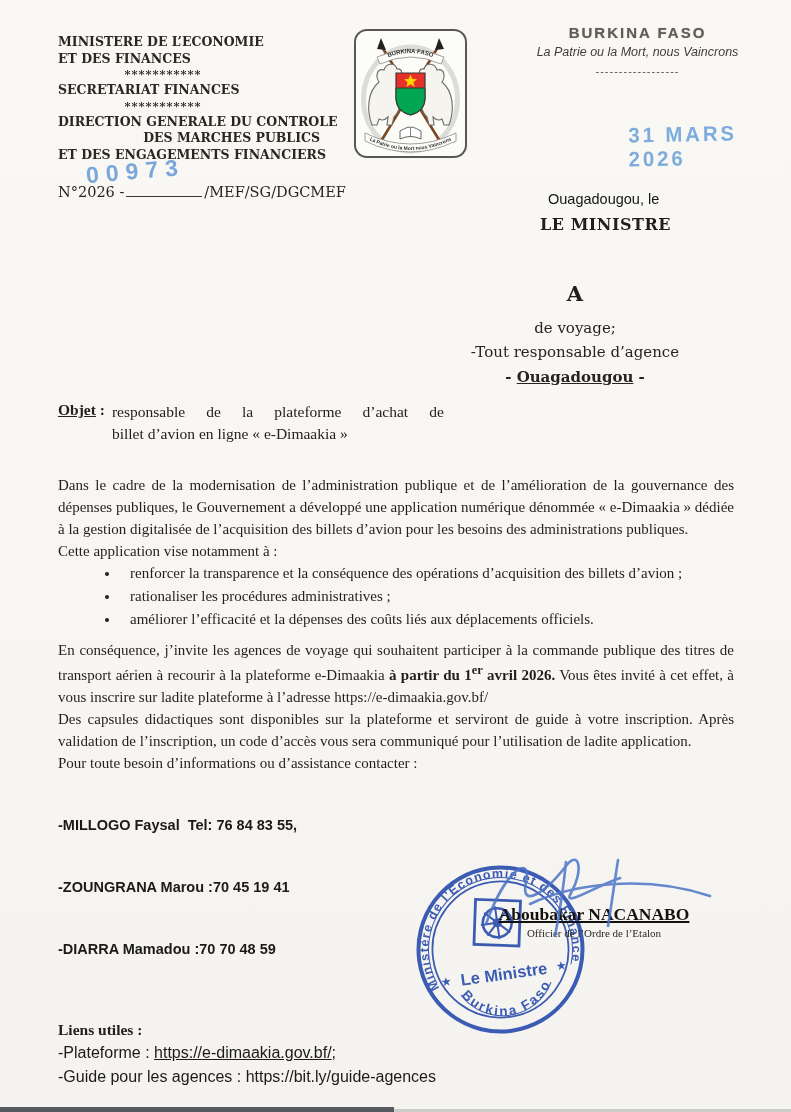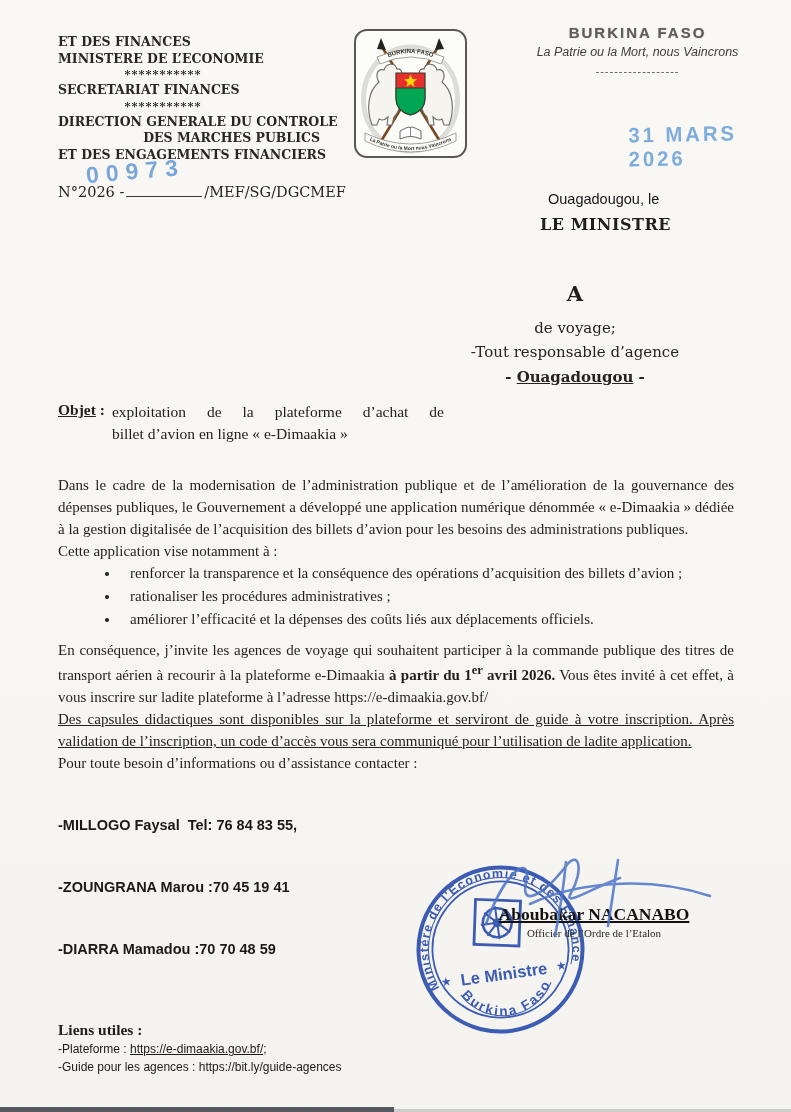--- a/index.html
+++ b/index.html
@@ -55,49 +55,49 @@
   
   .bodycol{position:absolute;left:58px;top:474px;width:676px;font-size:15px;
     line-height:1.47;text-align:justify;color:#221f1b;}
   .bodycol p{margin:0;}
   .p1{margin-bottom:18px;}
   .p2{margin-bottom:8px;}
   ul.goals{margin:0 0 8px 0;padding-left:62px;}
   ul.goals li{line-height:1.53;padding-left:10px;}
   .p3{margin-bottom:10px;}
   .p4{margin-bottom:10px;}
-  .p5{margin-bottom:4px;text-decoration:underline;}
+  .p5{margin-bottom:4px;}
   .p6{margin-bottom:2px;}
   .b{font-weight:bold;}
   .contacts{font-family:"Liberation Sans",sans-serif;font-weight:bold;font-size:14.5px;
     line-height:1.42;white-space:pre-wrap;text-align:left;color:#1b1a18;}
   
   .links{margin-top:18px;text-align:left;}
   .links-heading{font-weight:bold;font-size:15.5px;font-family:"Liberation Serif",serif;}
-  .links-line{font-family:"Liberation Sans",sans-serif;font-size:12px;line-height:1.45;color:#1c1b19;}
+  .links-line{font-family:"Liberation Sans",sans-serif;font-size:16px;line-height:1.45;color:#1c1b19;}
   .link-url{text-decoration:underline;}
   
   .stamp{position:absolute;left:412px;top:861px;width:177px;height:177px;z-index:5;opacity:.92;}
   .signature{position:absolute;left:468px;top:846px;width:265px;height:105px;z-index:7;}
   .signblock{position:absolute;left:478px;top:904px;width:232px;text-align:center;z-index:6;}
   .sign-name{font-family:"Liberation Serif",serif;font-weight:bold;font-size:17.5px;
     color:#141210;text-decoration:underline;text-decoration-thickness:1.8px;white-space:nowrap;}
   .sign-title{font-size:11px;color:#2a2825;margin-top:2px;}
   
   .edge-light{position:absolute;left:0;bottom:0;width:100%;height:3px;background:#c9ccc8;}
   .edge-dark{position:absolute;left:0;bottom:0;width:394px;height:5px;background:#555a61;}
 </style>
 </head>
 <body>
 
 <div class="page">
 
   <div class="ministry">
+    <div>MINISTERE DE L’ECONOMIE</div>
     <div>ET DES FINANCES</div>
-    <div>MINISTERE DE L’ECONOMIE</div>
     <div class="stars">***********</div>
     <div>SECRETARIAT FINANCES</div>
     <div class="stars">***********</div>
     <div>DIRECTION GENERALE DU CONTROLE</div>
     <div class="ctr">DES MARCHES PUBLICS</div>
     <div>ET DES ENGAGEMENTS FINANCIERS</div>
   </div>
 
   <div class="refline">
     <span>N°2026 -</span><span class="ref-blank"></span><span>/MEF/SG/DGCMEF</span>
@@ -153,21 +153,21 @@
   <div class="to-a">A</div>
   <div class="recipient">
     <div>de voyage;</div>
     <div>-Tout responsable d’agence</div>
     <div class="city-row"><span>- </span><span class="city-underline">Ouagadougou</span><span> -</span></div>
   </div>
 
   <div class="objet">
     <div class="objet-label"><span class="u">Objet</span><span> :</span></div>
     <div class="objet-text">
-      <div class="objet-l1">exploitation de la plateforme d’achat de</div>
+      <div class="objet-l1">responsable de la plateforme d’achat de</div>
       <div>billet d’avion en ligne « e-Dimaakia »</div>
     </div>
   </div>
 
   <div class="bodycol">
     <p class="p1">Dans le cadre de la modernisation de l’administration publique et de l’amélioration de la gouvernance des dépenses publiques, le Gouvernement a développé une application numérique dénommée « e-Dimaakia » dédiée à la gestion digitalisée de l’acquisition des billets d’avion pour les besoins des administrations publiques.</p>
     <p class="p2">Cette application vise notamment à :</p>
     <ul class="goals">
       <li>renforcer la transparence et la conséquence des opérations d’acquisition des billets d’avion ;</li>
       <li>rationaliser les procédures administratives ;</li>

